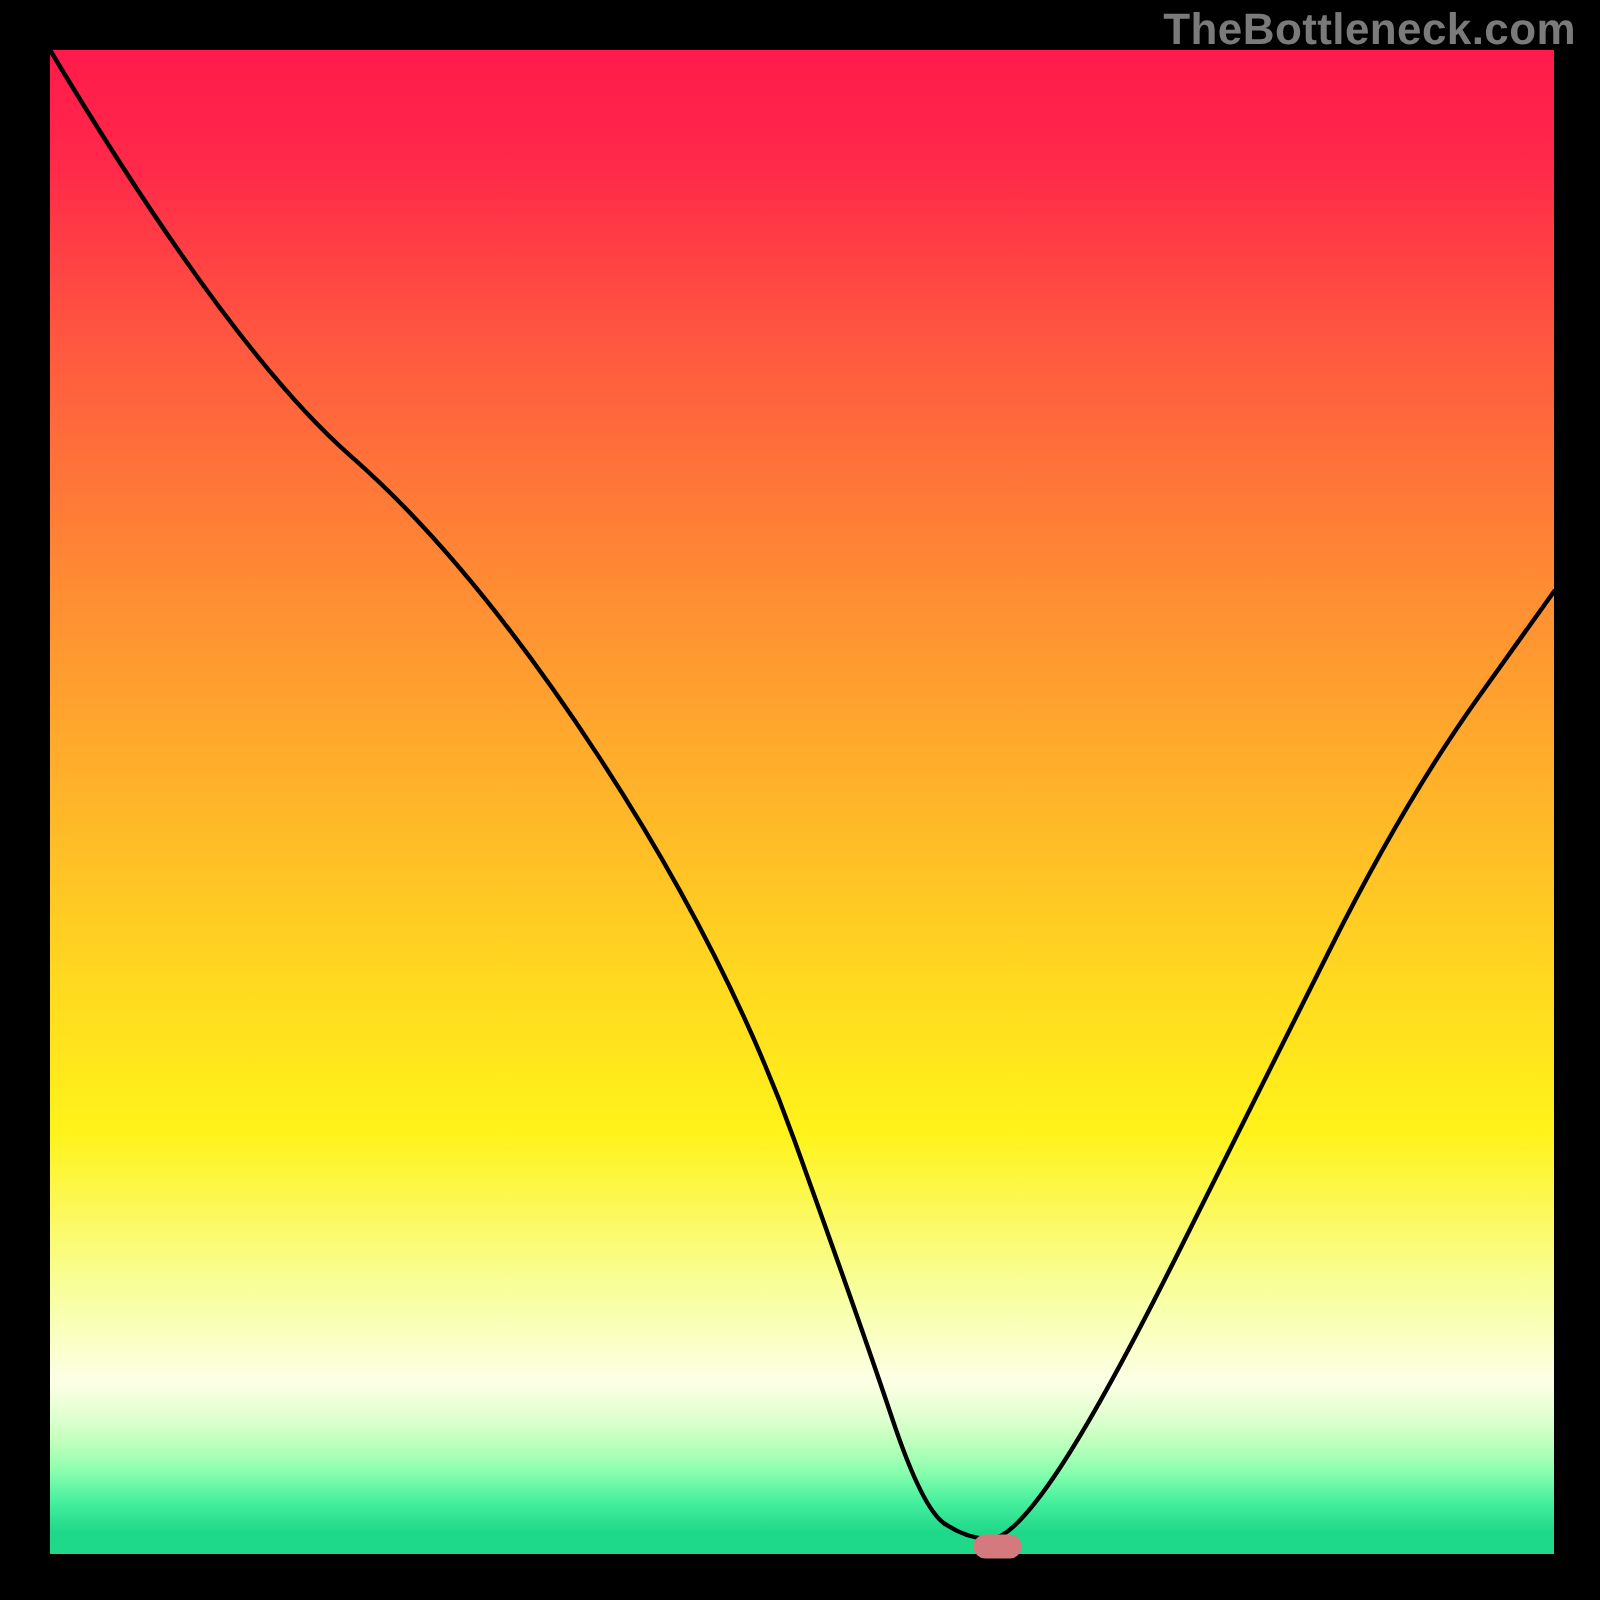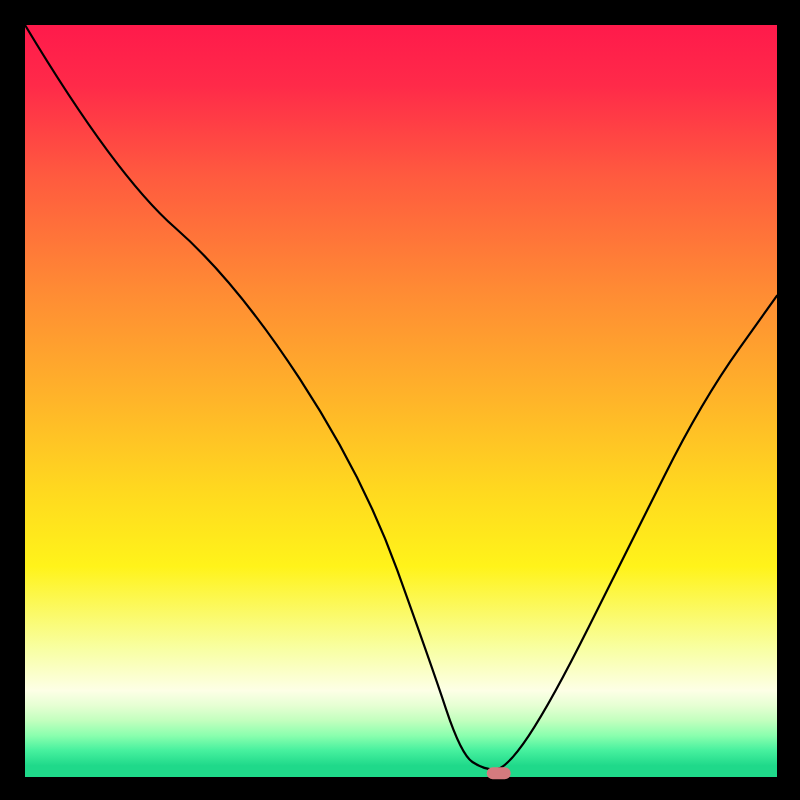--- a/index.html
+++ b/index.html
@@ -25,20 +25,21 @@
     color: #7a7a7a;
     letter-spacing: 0.2px;
     z-index: 5;
   }
   svg { display: block; }
 </style>
 </head>
 <body>
 
 <div class="frame">
+  <div class="watermark">TheBottleneck.com</div>
 
   <svg id="chart-svg" width="800" height="800" viewBox="0 0 800 800">
     <defs>
       <linearGradient id="bg-grad" x1="0" y1="0" x2="0" y2="1">
           <stop offset="0%" stop-color="#ff1a4b"></stop>
           <stop offset="8%" stop-color="#ff2a49"></stop>
           <stop offset="20%" stop-color="#ff5a3f"></stop>
           <stop offset="35%" stop-color="#ff8a34"></stop>
           <stop offset="50%" stop-color="#ffb529"></stop>
           <stop offset="62%" stop-color="#ffd91f"></stop>

